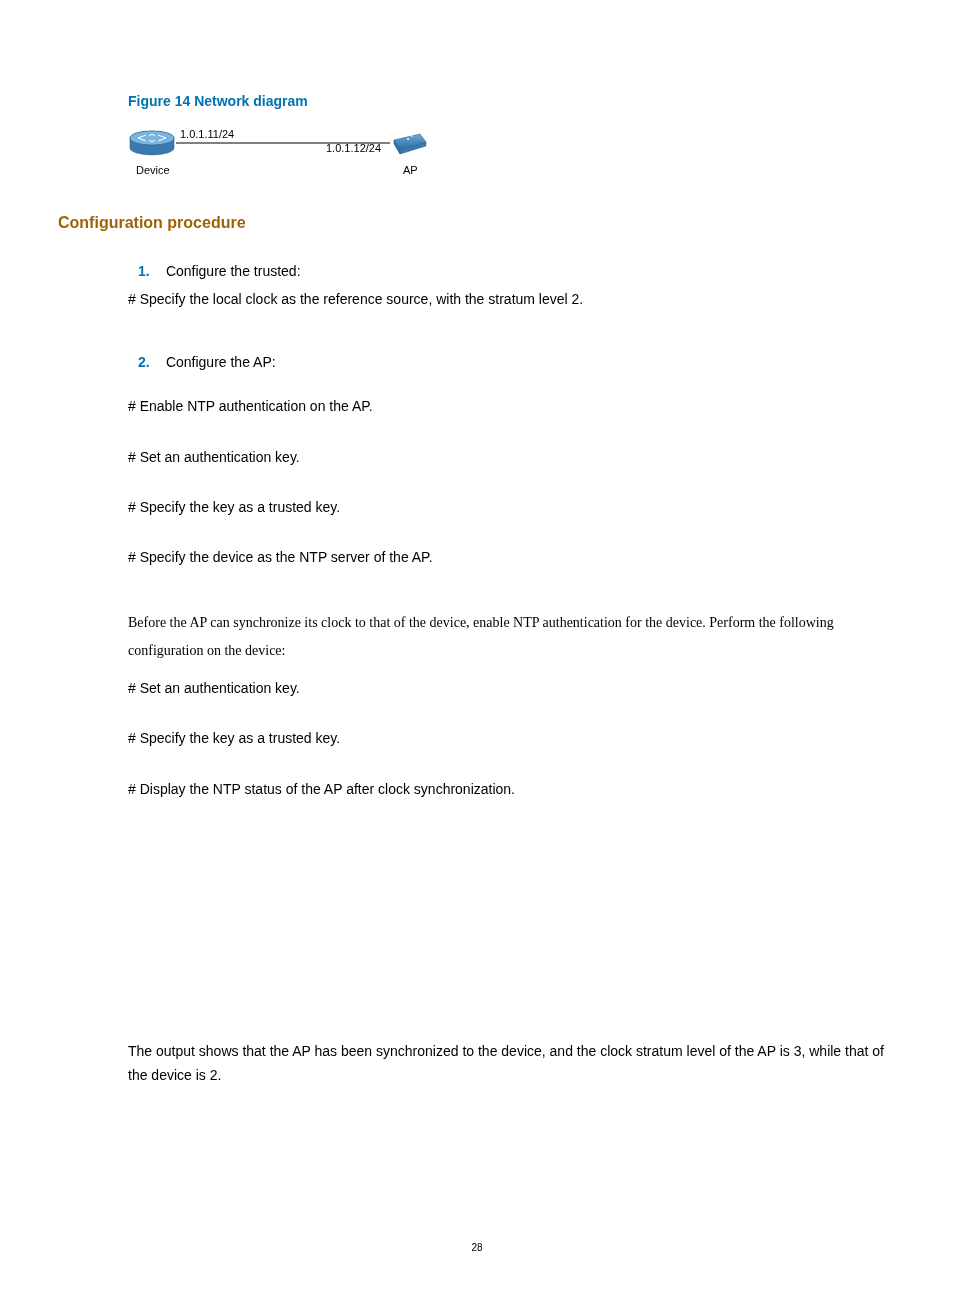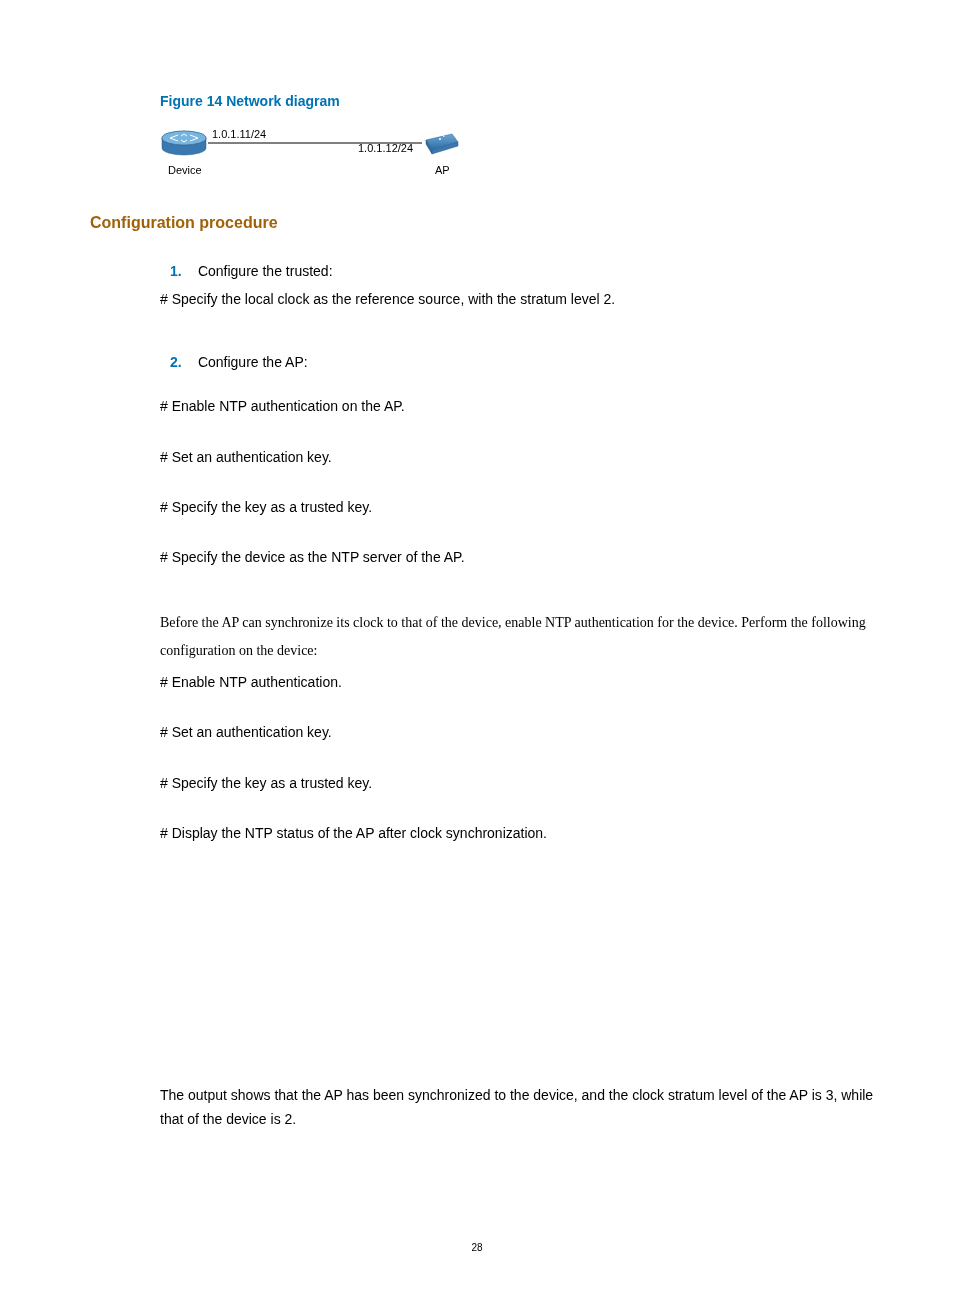--- a/index.html
+++ b/index.html
@@ -9,21 +9,21 @@
     background: #fff;
     color: #000;
     font-size: 14px;
     line-height: 1.6;
   }
   .page {
     width: 954px;
     height: 1296px;
     position: relative;
     box-sizing: border-box;
-    padding: 90px 60px 0 90px;
+    padding: 90px 60px 0 58px;
   }
   .figure-title {
     color: #0073b3;
     font-weight: bold;
     font-size: 14px;
     margin-left: 70px;
     margin-bottom: 8px;
   }
   .diagram {
     margin-left: 70px;
@@ -151,21 +151,20 @@
     <div style="height:6px"></div>
     <div class="para"># Set an authentication key.</div>
     <div style="height:6px"></div>
     <div class="para"># Specify the key as a trusted key.</div>
     <div style="height:6px"></div>
     <div class="para"># Specify the device as the NTP server of the AP.</div>
 
     <div style="height:18px"></div>
 
     <div class="para-tight" style="margin-bottom:6px;line-height:2.0">Before the AP can synchronize its clock to that of the device, enable NTP authentication for the device. Perform the following configuration on the device:</div>
-    <div class="para"># Enable NTP authentication.</div>
     <div style="height:6px"></div>
     <div class="para"># Set an authentication key.</div>
     <div style="height:6px"></div>
     <div class="para"># Specify the key as a trusted key.</div>
     <div style="height:6px"></div>
     <div class="para"># Display the NTP status of the AP after clock synchronization.</div>
 
     <div style="height:218px"></div>
 
     <div style="line-height:1.7">The output shows that the AP has been synchronized to the device, and the clock stratum level of the AP is 3, while that of the device is 2.</div>

